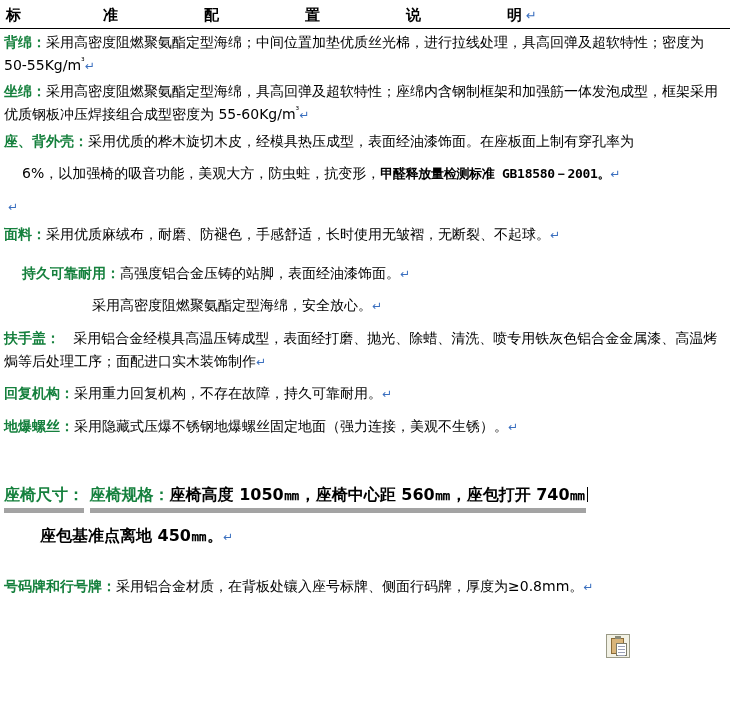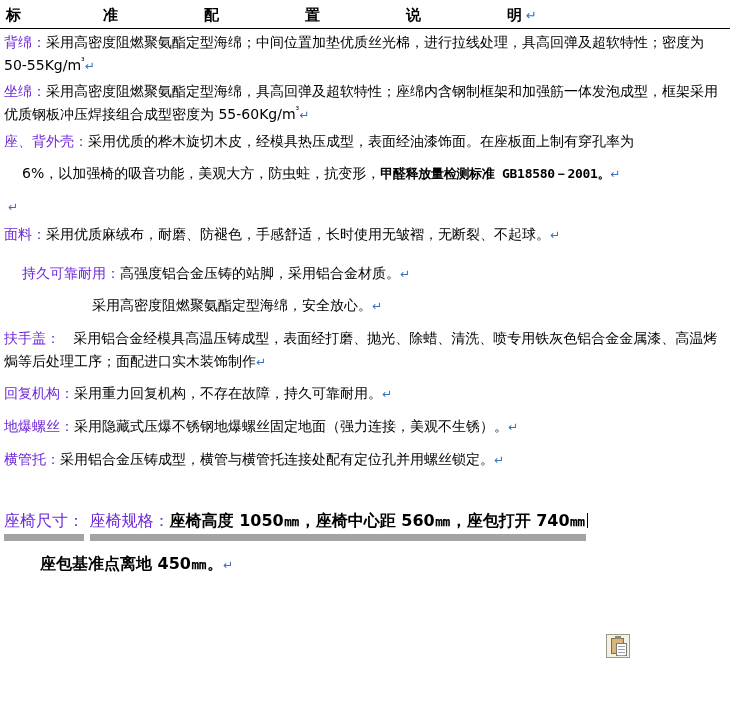--- a/index.html
+++ b/index.html
@@ -61,22 +61,22 @@
     padding: 0 6px 0 4px;
     line-height: 1.5;
   }
   .para {
     margin: 0;
     padding: 2px 0 2px 0;
     font-size: 14px;
     line-height: 1.62;
   }
   .lbl {
-    color: #6d28d9;
-    font-weight: normal;
+    color: #15803d;
+    font-weight: bold;
   }
   .bold-black {
     font-weight: bold;
     color: #000;
   }
   .txt {
     color: #000;
   }
   .sup {
     font-size: 9px;
@@ -104,21 +104,21 @@
     font-size: 13px;
     letter-spacing: -0.3px;
   }
   .size-row {
     font-size: 16px;
     font-weight: bold;
   }
   .size-row .lbl { font-size: 16px; }
 
   .underline-sizes {
-    border-bottom: 7px solid #a3a3a3;
+    border-bottom: 5px solid #a3a3a3;
     display: inline-block;
     padding-bottom: 0px;
   }
 
   .gap-lg { height: 22px; }
   .gap-md { height: 12px; }
   .gap-sm { height: 6px; }
 
   
   .paste-icon {
@@ -216,21 +216,21 @@
     <div class="spacer-mark">↵</div>
     <div class="gap-sm"></div>
 
     <p class="para">
       <span class="lbl">面料：</span><span class="txt">采用优质麻绒布，耐磨、防褪色，手感舒适，长时使用无皱褶，无断裂、不起球。</span><span class="mark">↵</span>
     </p>
 
     <div class="gap-md"></div>
 
     <p class="para ind-sm">
-      <span class="lbl">持久可靠耐用：</span><span class="txt">高强度铝合金压铸的站脚，采用铝合金材质。</span><span class="mark">↵</span>
+      <span class="lbl">持久可靠耐用：</span><span class="txt">高强度铝合金压铸的站脚，表面经油漆饰面。</span><span class="mark">↵</span>
     </p>
 
     <div class="gap-sm"></div>
 
     <p class="para ind-lg">
       <span class="txt">采用高密度阻燃聚氨酯定型海绵，安全放心。</span><span class="mark">↵</span>
     </p>
 
     <div class="gap-sm"></div>
 
@@ -245,39 +245,39 @@
     </p>
 
     <div class="gap-sm"></div>
 
     <p class="para">
       <span class="lbl">地爆螺丝：</span><span class="txt">采用隐藏式压爆不锈钢地爆螺丝固定地面（强力连接，美观不生锈）。</span><span class="mark">↵</span>
     </p>
 
     <div class="gap-sm"></div>
 
-    <p class="para">
-      <span class="lbl">横管托：</span><span class="txt">采用铝合金压铸成型，横管与横管托连接处配有定位孔并用螺丝锁定。</span><span class="mark">↵</span>
-    </p>
 
     <div class="gap-lg"></div>
     <div class="gap-md"></div>
 
     <p class="para size-row">
       <span class="lbl underline-sizes">座椅尺寸：</span>&nbsp;<span class="lbl underline-sizes">座椅规格：</span><span class="txt underline-sizes">座椅高度 1050㎜，座椅中心距 560㎜，座包打开 740㎜</span><span class="cursor-bar"></span>
     </p>
 
     <div class="gap-sm"></div>
 
     <p class="para size-row ind-md">
       <span class="txt">座包基准点离地 450㎜。</span><span class="mark">↵</span>
     </p>
 
     <div class="gap-lg"></div>
 
+    <p class="para">
+      <span class="lbl">号码牌和行号牌：</span><span class="txt">采用铝合金材质，在背板处镶入座号标牌、侧面行码牌，厚度为≥0.8mm。</span><span class="mark">↵</span>
+    </p>
 
   </div>
 
   <div class="paste-icon">
     <span class="clip"></span>
     <span class="sheet">
       <i></i>
         <i></i>
         <i></i>
         <i></i>

